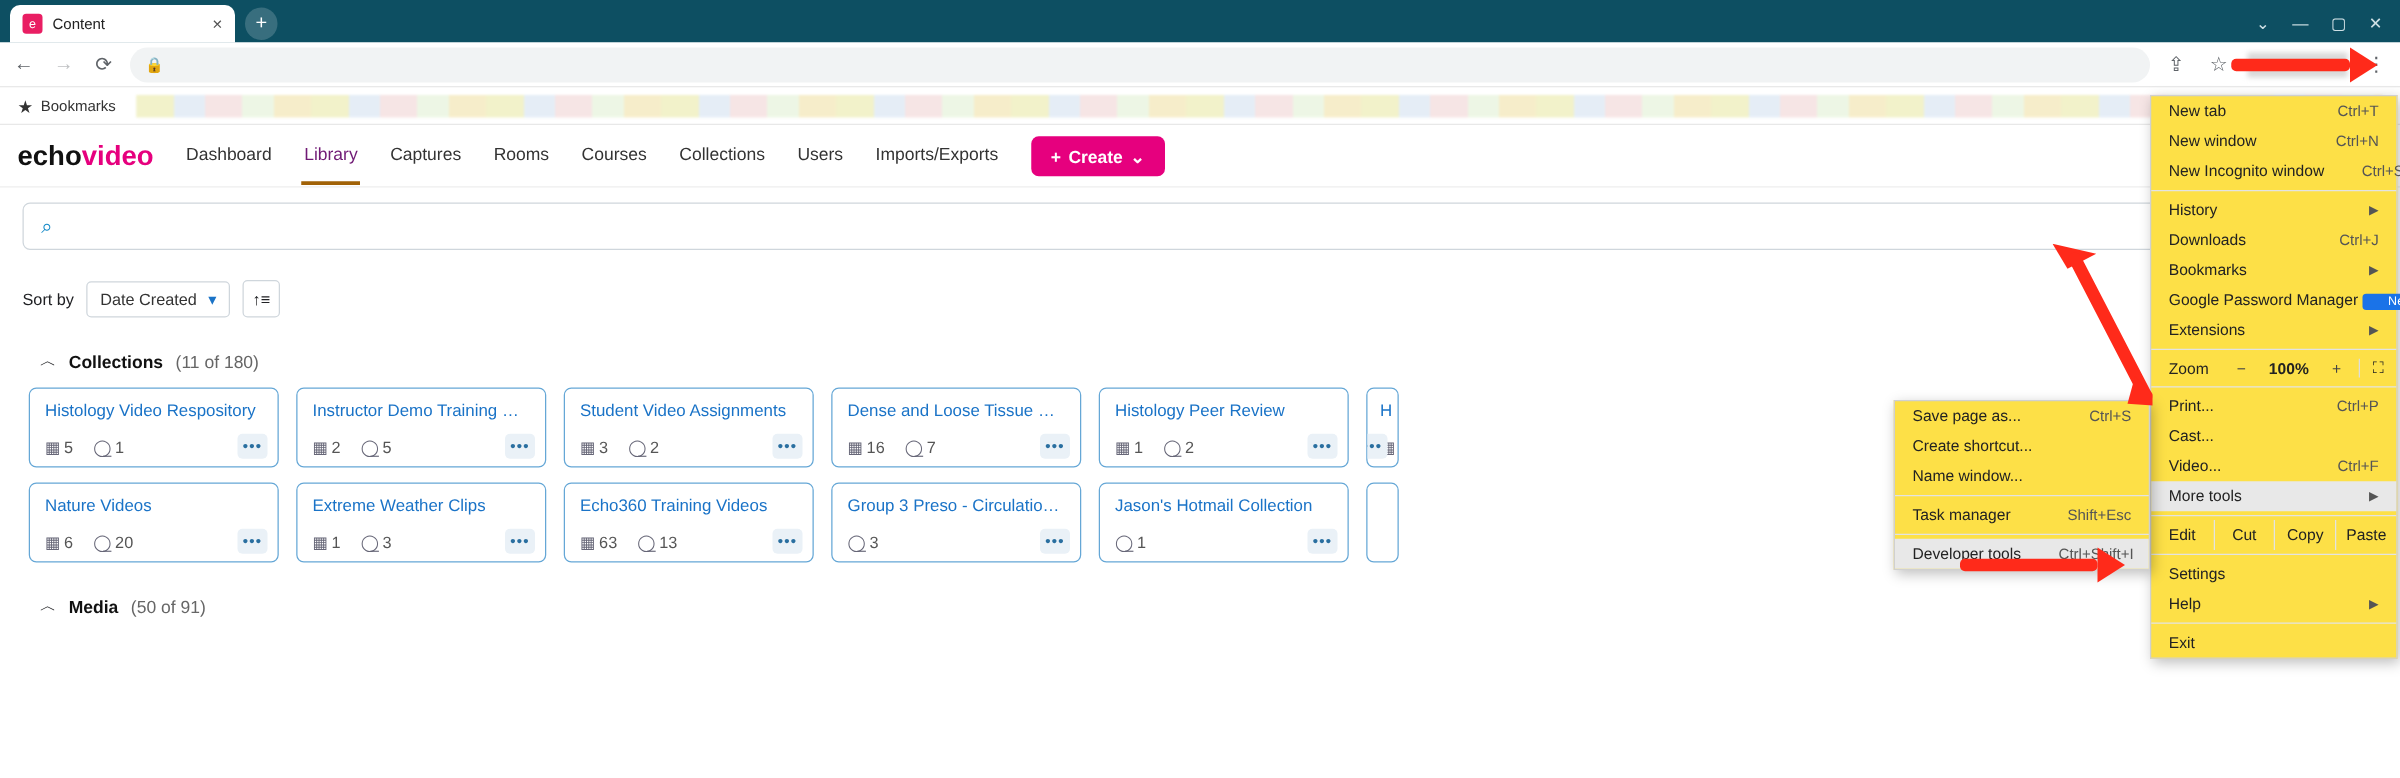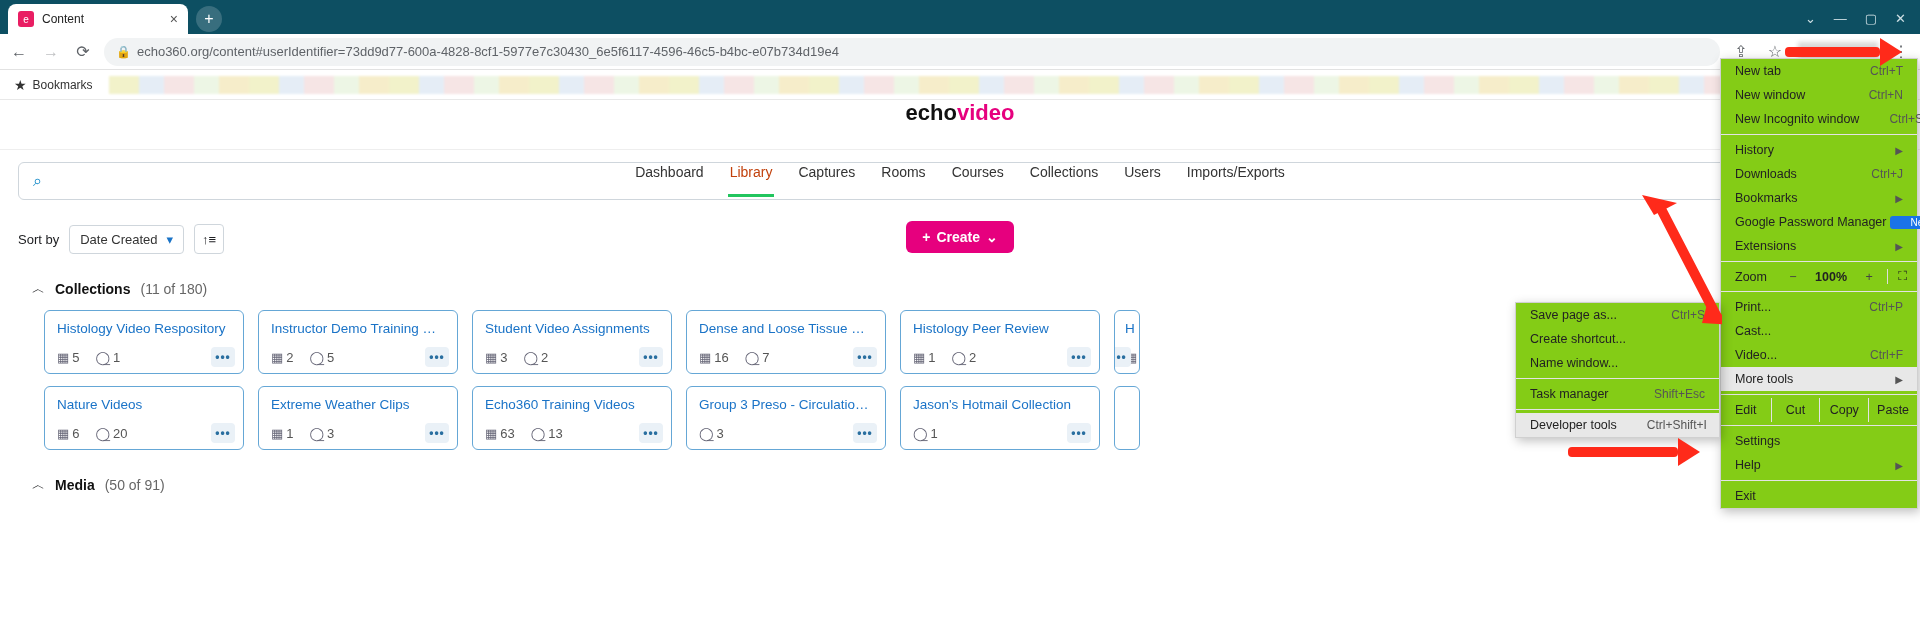--- a/index.html
+++ b/index.html
@@ -19,54 +19,54 @@
 .url-box { flex: 1; display: flex; align-items: center; gap: 6px; background: #f1f3f4; border-radius: 20px; height: 28px; padding: 0 12px; }
 .lock-ic { font-size: 12px; color: #5f6368; }
 .url-text { color: #5f6368; font-size: 13px; }
 .addr-right { display: flex; gap: 12px; align-items: center; }
 
 .bookmarks { height: 30px; background: #fff; border-bottom: 1px solid #e8e8e8; display: flex; align-items: center; padding: 0 14px; gap: 6px; font-size: 12px; color: #333; position: relative; }
 .bm-star { color: #333; font-size: 14px; }
 .bm-blur { flex:1; height: 18px; margin-left:10px; background: repeating-linear-gradient(90deg, #e8e8a0 0 30px, #d0e0f0 30px 55px, #f0d0d0 55px 85px, #e0f0d0 85px 110px, #f0e0a0 110px 140px); opacity:0.55; filter: blur(1px);}
 
 
-.app-header { height: 50px; display: flex; align-items: center; padding: 0 14px; gap: 24px; border-bottom: 1px solid #eee; flex-direction: column; }
+.app-header { height: 50px; display: flex; align-items: center; padding: 0 14px; gap: 24px; border-bottom: 1px solid #eee; }
 .logo { display: flex; align-items: baseline; font-weight: 700; font-size: 22px; }
 .logo-echo { color: #111; }
 .logo-video { color: #e6007e; }
 .nav-items { display: flex; gap: 22px; }
 .nav-item { color: #333; font-size: 14px; padding: 14px 2px; }
-.nav-item.active { border-bottom: 3px solid #22c55e; color: #c2410c; font-weight: 500; }
+.nav-item.active { border-bottom: 3px solid #a16207; color: #701a75; font-weight: 500; }
 .create-btn { background: #e6007e; color: #fff; border-radius: 6px; padding: 8px 16px; font-size: 14px; font-weight: 600; display: flex; align-items: center; gap: 6px; }
 
 
 .page-body { padding: 12px 18px; }
 .search-box { border: 1px solid #cfd6dc; border-radius: 6px; height: 38px; display: flex; align-items: center; padding: 0 14px; gap: 10px; }
 .search-ic { color: #1188c7; font-size: 16px; }
 .search-input { border: none; outline: none; font-size: 14px; color: #555; flex: 1; background: transparent; }
 .sort-row { display: flex; align-items: center; gap: 10px; margin-top: 24px; font-size: 13px; }
 .sort-select { border: 1px solid #cfd6dc; border-radius: 4px; padding: 6px 10px; display: flex; align-items: center; gap: 9px; color: #333; font-size: 13px;}
 .sort-btn { border: 1px solid #cfd6dc; border-radius: 4px; width: 30px; height: 30px; display: flex; align-items: center; justify-content: center; }
 
 
 .section-head { display: flex; align-items: center; gap: 10px; margin: 26px 0 12px 14px; font-size: 14px; }
 .sec-chevron { font-size: 13px; }
 .sec-title { font-weight: 700; color: #111; }
 .sec-count { color: #666; }
 
-.card-grid { display: flex; gap: 14px; flex-wrap: wrap; margin-left: 26px; }
+.card-grid { display: flex; gap: 14px; flex-wrap: wrap; margin-left: 5px; }
 .card { border: 1px solid #65a7d6; border-radius: 6px; width: 200px; padding: 10px 12px 8px; position: relative; }
 .card-title { color: #1a73c7; font-size: 13.5px; white-space: nowrap; overflow: hidden; text-overflow: ellipsis; margin-bottom: 14px; }
 .card-meta { display: flex; gap: 16px; align-items: center; color: #555; font-size: 13px; }
 .meta-ic { color: #667; font-size: 13px; margin-right: 3px; }
 .card-menu { position: absolute; right: 8px; bottom: 6px; background: #eaf1f7; border-radius: 4px; width: 24px; height: 20px; display: flex; align-items: center; justify-content: center; color: #2a6fa0; font-weight: bold; letter-spacing: 1px; font-size:12px;}
 .card.peek { width: 26px; overflow: hidden; padding: 10px 4px 8px 10px; }
 
 
-.cmenu { position: absolute; background: #84cc16; border: 1px solid #d0d0d0; box-shadow: 2px 3px 10px rgba(0,0,0,0.25); font-size: 12.5px; color: #222; z-index: 100; }
+.cmenu { position: absolute; background: #fde047; border: 1px solid #d0d0d0; box-shadow: 2px 3px 10px rgba(0,0,0,0.25); font-size: 12.5px; color: #222; z-index: 100; margin-top: 18px; }
 .cm-row { display: flex; justify-content: space-between; align-items: center; padding: 5px 14px; white-space: nowrap; gap: 30px; }
 .cm-row.hover { background: #e8e8e8; }
 .cm-sep { height: 1px; background: #e3e3e3; margin: 3px 0; }
 .cm-short { color: #555; font-size: 12px; }
 .cm-arrow { color: #555; font-size: 10px; }
 .badge-new { background: #1a73e8; color: #fff; font-size: 10px; padding: 1px 20px; border-radius: 3px; margin-left: 4px; }
 .zoom-row { display:flex; align-items:center; padding: 4px 10px 4px 14px; gap: 8px; }
 .zoom-btn { width:22px; text-align:center; color:#444; }
 .zoom-val { width: 44px; text-align:center;font-weight:bold; }
 .zoom-full { border-left:1px solid #ddd; padding-left:10px; }
@@ -99,21 +99,20 @@
     <span>✕</span>
   </div>
 </div>
 
 <div class="addrbar">
   <span class="nav-icon">←</span>
   <span class="nav-icon" style="opacity:.4">→</span>
   <span class="nav-icon">⟳</span>
   <div class="url-box">
     <span class="lock-ic">🔒</span>
-    <span class="url-text">echo360.org/content#userIdentifier=73dd9d77-600a-4828-8cf1-5977e7c30430_6e5f6117-4596-46c5-b4bc-e07b734d19e4</span>
   </div>
   <div class="addr-right">
     <span class="nav-icon">⇪</span>
     <span class="nav-icon">☆</span>
     <span class="blur-box" style="width:80px;height:20px"></span>
     <span class="nav-icon">⋮</span>
   </div>
 </div>
 
 <div class="bookmarks">

